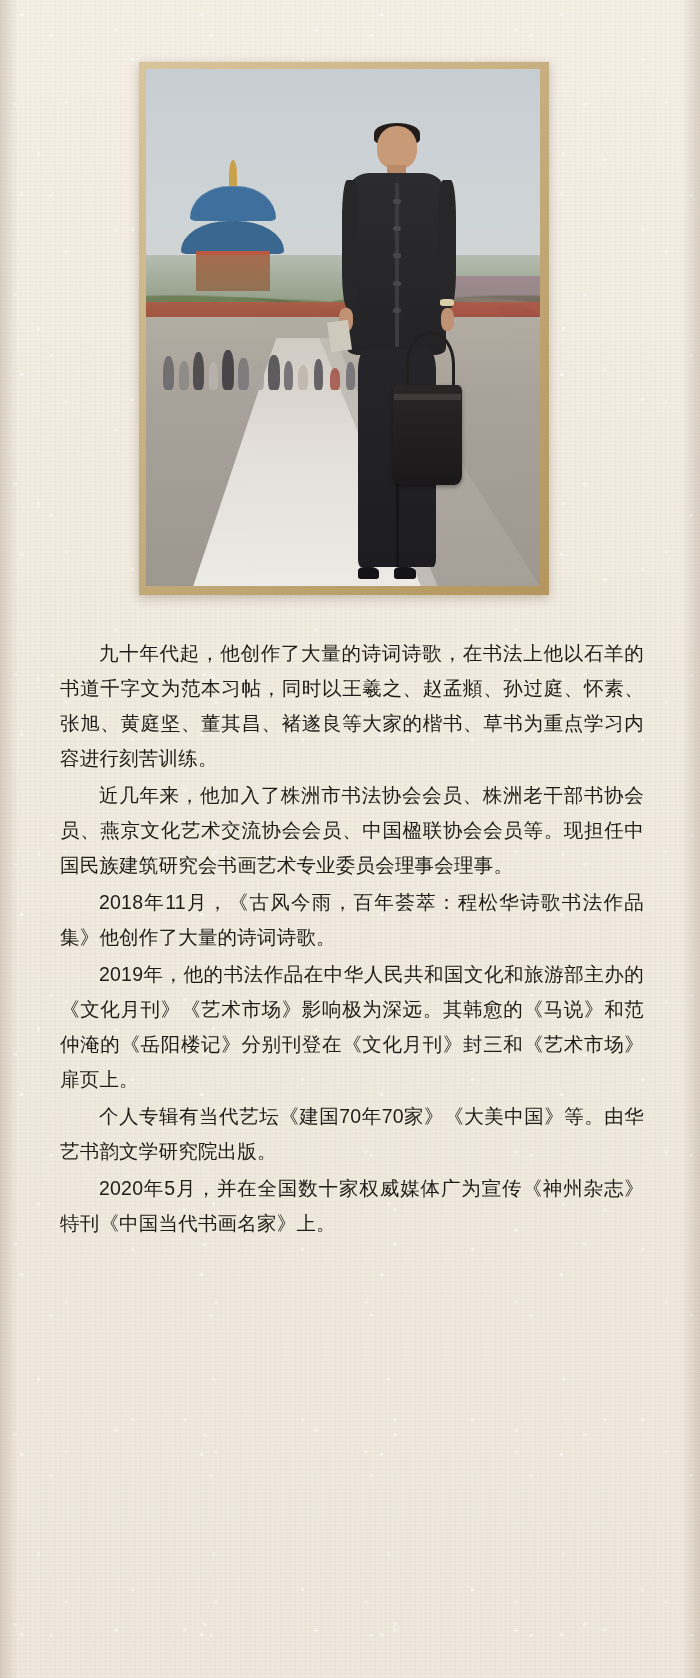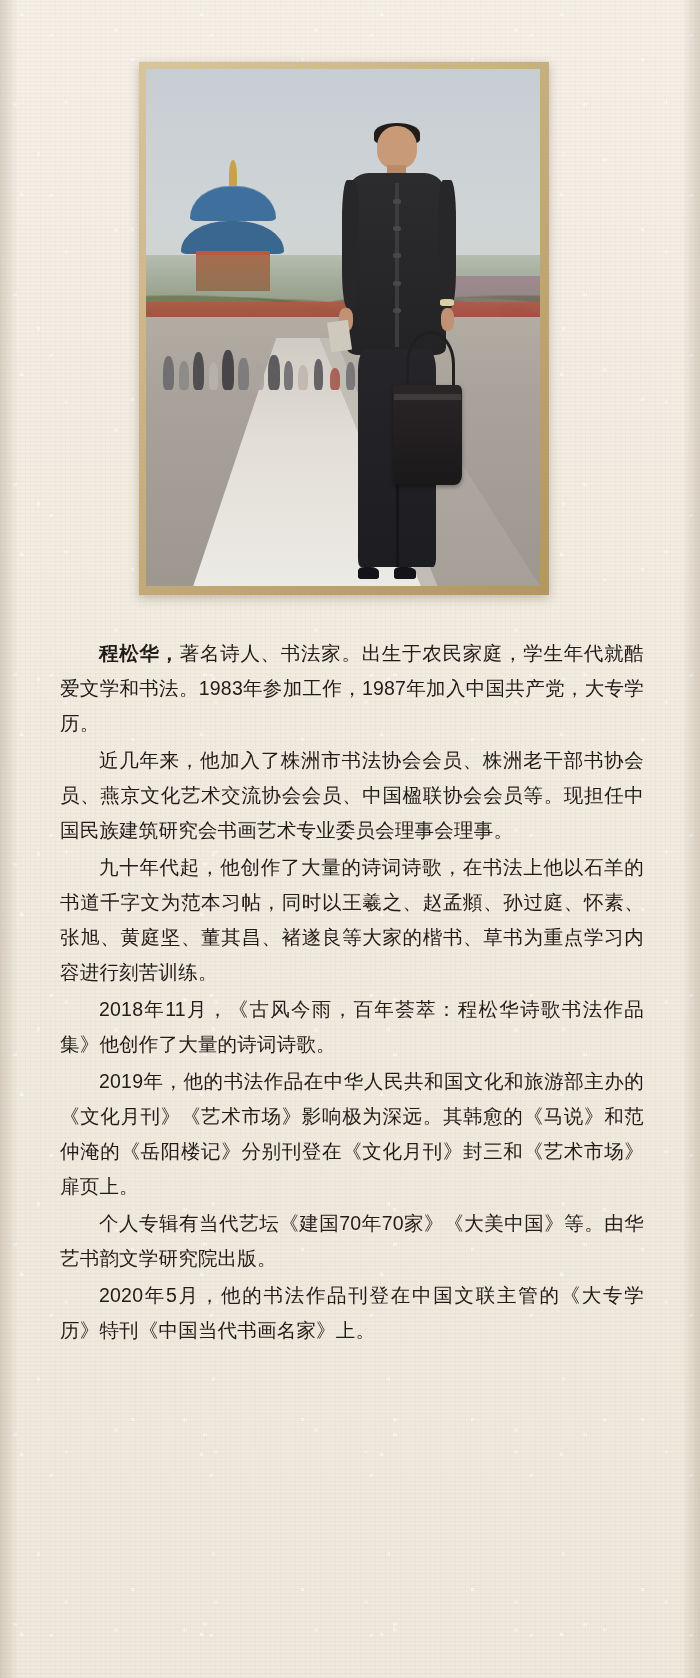--- a/index.html
+++ b/index.html
@@ -407,21 +407,20 @@
         <div class="fig-shoe-l"></div>
         <div class="fig-shoe-r"></div>
         <div class="fig-bag-handle"></div>
         <div class="fig-bag"></div>
         <div class="fig-bag-zip"></div>
       </div>
     </div>
   </div>
 
   <div class="article">
-    <p class="para"><span class="lead">程松华，</span><span>著名诗人、书法家。出生于农民家庭，学生年代就酷爱文学和书法。1983年参加工作，1987年加入中国共产党，大专学历。</span></p>
+    <p class="para"><span>九十年代起，他创作了大量的诗词诗歌，在书法上他以石羊的书道千字文为范本习帖，同时以王羲之、赵孟頫、孙过庭、怀素、张旭、黄庭坚、董其昌、褚遂良等大家的楷书、草书为重点学习内容进行刻苦训练。</span></p>
     <p class="para"><span>近几年来，他加入了株洲市书法协会会员、株洲老干部书协会员、燕京文化艺术交流协会会员、中国楹联协会会员等。现担任中国民族建筑研究会书画艺术专业委员会理事会理事。</span></p>
-    <p class="para"><span>九十年代起，他创作了大量的诗词诗歌，在书法上他以石羊的书道千字文为范本习帖，同时以王羲之、赵孟頫、孙过庭、怀素、张旭、黄庭坚、董其昌、褚遂良等大家的楷书、草书为重点学习内容进行刻苦训练。</span></p>
     <p class="para"><span>2018年11月，《古风今雨，百年荟萃：程松华诗歌书法作品集》他创作了大量的诗词诗歌。</span></p>
     <p class="para"><span>2019年，他的书法作品在中华人民共和国文化和旅游部主办的《文化月刊》《艺术市场》影响极为深远。其韩愈的《马说》和范仲淹的《岳阳楼记》分别刊登在《文化月刊》封三和《艺术市场》扉页上。</span></p>
     <p class="para"><span>个人专辑有当代艺坛《建国70年70家》《大美中国》等。由华艺书韵文学研究院出版。</span></p>
-    <p class="para"><span>2020年5月，他的书法作品刊登在中国文联主管的《大专学历》特刊《中国当代书画名家》上。</span></p>
+    <p class="para"><span>2020年5月，并在全国数十家权威媒体广为宣传《神州杂志》特刊《中国当代书画名家》上。</span></p>
   </div>
 </div>
 
 </body></html>

